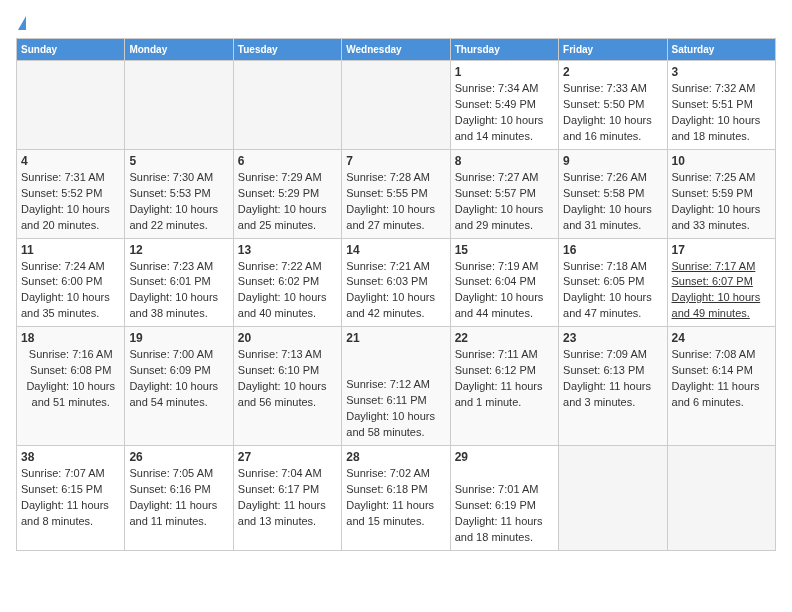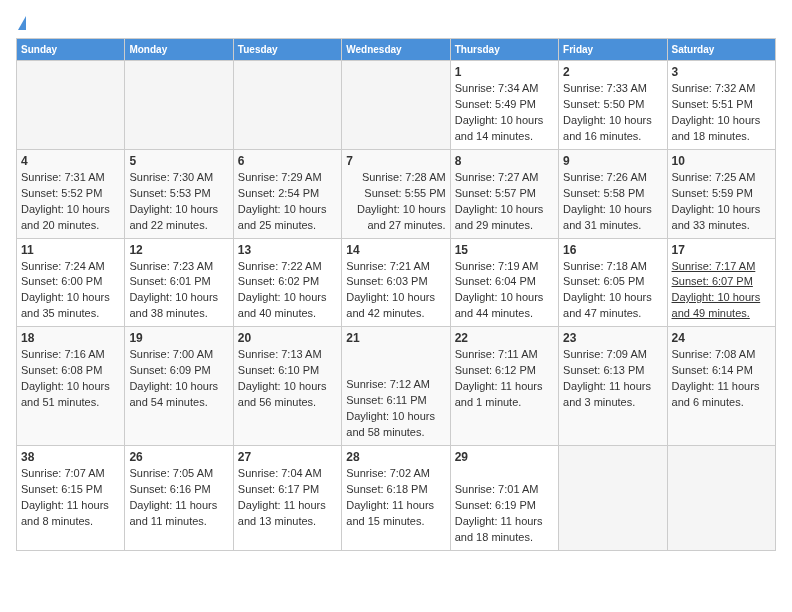--- a/index.html
+++ b/index.html
@@ -167,27 +167,27 @@
         <td>
           <span class="day-number">5</span>
           <div class="day-info" style="white-space: pre-line;">Sunrise: 7:30 AM
 Sunset: 5:53 PM
 Daylight: 10 hours
 and 22 minutes.</div>
         </td>
         <td>
           <span class="day-number">6</span>
           <div class="day-info" style="white-space: pre-line;">Sunrise: 7:29 AM
-Sunset: 2:54 PM
+Sunset: 5:29 PM
 Daylight: 10 hours
 and 25 minutes.</div>
         </td>
         <td>
           <span class="day-number">7</span>
-          <div class="day-info" style="white-space: pre-line; text-align: right;">Sunrise: 7:28 AM
+          <div class="day-info" style="white-space: pre-line;">Sunrise: 7:28 AM
 Sunset: 5:55 PM
 Daylight: 10 hours
 and 27 minutes.</div>
         </td>
         <td>
           <span class="day-number">8</span>
           <div class="day-info" style="white-space: pre-line;">Sunrise: 7:27 AM
 Sunset: 5:57 PM
 Daylight: 10 hours
 and 29 minutes.</div>
@@ -254,21 +254,21 @@
           <span class="day-number">17</span>
           <div class="day-info" style="white-space: pre-line; text-decoration: underline;">Sunrise: 7:17 AM
 Sunset: 6:07 PM
 Daylight: 10 hours
 and 49 minutes.</div>
         </td>
       </tr>
       <tr class="row-bg-alt">
         <td>
           <span class="day-number">18</span>
-          <div class="day-info" style="white-space: pre-line;">Sunrise: 7:16 AM
+          <div class="day-info" style="white-space: pre-line; text-align: center;">Sunrise: 7:16 AM
 Sunset: 6:08 PM
 Daylight: 10 hours
 and 51 minutes.</div>
         </td>
         <td>
           <span class="day-number">19</span>
           <div class="day-info" style="white-space: pre-line;">Sunrise: 7:00 AM
 Sunset: 6:09 PM
 Daylight: 10 hours
 and 54 minutes.</div>

